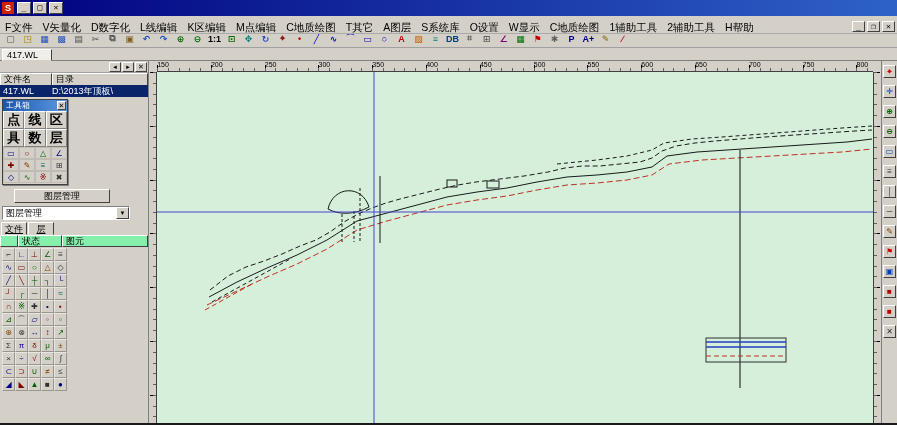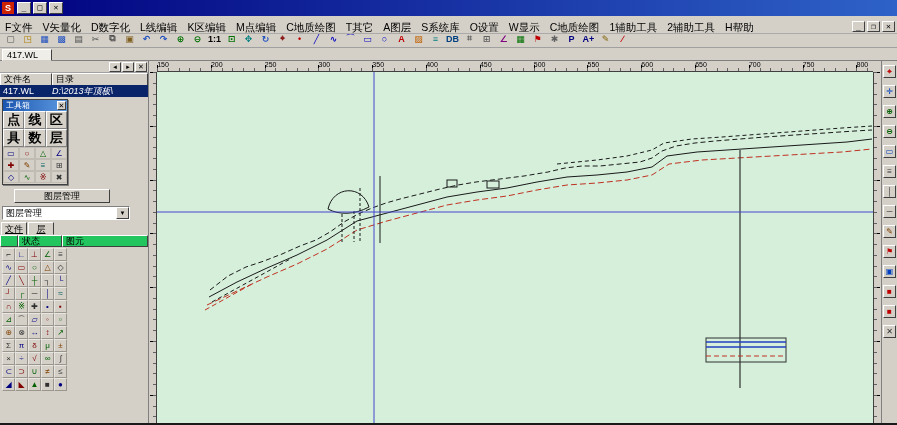--- a/index.html
+++ b/index.html
@@ -33,39 +33,39 @@
 .main{position:absolute;left:0;top:61px;width:897px;height:362px;}
 
 
 .left-panel{position:absolute;left:0;top:0;width:149px;height:362px;background:#d4d0c8;border-right:1px solid #808080;}
 .lp-header{position:absolute;left:0;top:0;width:148px;height:12px;background:#d4d0c8;border-bottom:1px solid #a0a0a0;display:flex;justify-content:flex-end;align-items:center;gap:1px;padding-right:1px;}
 .lp-hbtn{width:12px;height:10px;background:#d4d0c8;border:1px solid;border-color:#fff #404040 #404040 #fff;font-size:7px;line-height:8px;text-align:center;}
 .file-head{position:absolute;left:0;top:12px;width:148px;height:12px;display:flex;}
 .file-head .col{flex:0 0 auto;height:24px;background:#d4d0c8;border:1px solid;border-color:#fff #404040 #404040 #fff;font-size:9px;line-height:10px;padding-left:3px;}
 .file-row{position:absolute;left:0;top:24px;width:148px;height:12px;background:#0a246a;color:#fff;font-size:9px;line-height:12px;display:flex;white-space:nowrap;overflow:hidden;}
 .file-row .c1{width:52px;padding-left:3px;flex:0 0 auto;}
-.file-row .c2{flex:1;overflow:hidden;font-style:italic;}
+.file-row .c2{flex:1;overflow:hidden;}
 
 
 .lp-toolbox{position:absolute;left:2px;top:38px;width:66px;height:86px;background:#d4d0c8;border:1px solid #404040;box-shadow:1px 1px 0 #808080;}
 .tbx-title{height:11px;background:linear-gradient(90deg,#1a55b0,#5e9ae0);color:#fff;font-size:8px;line-height:11px;padding-left:3px;display:flex;justify-content:space-between;align-items:center;}
 .tbx-x{width:9px;height:9px;background:#d4d0c8;color:#000;font-size:7px;line-height:8px;text-align:center;border:1px solid;border-color:#fff #404040 #404040 #fff;margin-right:1px;}
 .cat-grid{display:grid;grid-template-columns:repeat(3,1fr);}
 .cat-cell{height:18px;font-size:13px;font-weight:bold;display:flex;align-items:center;justify-content:center;border:1px solid;border-color:#fff #808080 #808080 #fff;background:#d4d0c8;}
 .mini-grid{display:grid;grid-template-columns:repeat(4,1fr);}
 .mini-grid .gi{height:12px;font-size:8px;display:flex;align-items:center;justify-content:center;border:1px solid #c0bcb4;background:#d4d0c8;}
 
 .layer-btn{position:absolute;left:14px;top:128px;width:96px;height:14px;background:#d4d0c8;border:1px solid;border-color:#fff #404040 #404040 #fff;font-size:9px;text-align:center;line-height:12px;}
 .layer-combo{position:absolute;left:2px;top:145px;width:128px;height:14px;background:#fff;border:1px solid;border-color:#808080 #fff #fff #808080;display:flex;}
 .layer-combo .val{flex:1;font-size:9px;line-height:12px;padding-left:3px;overflow:hidden;white-space:nowrap;}
 .combo-arrow{width:13px;height:12px;background:#d4d0c8;border:1px solid;border-color:#fff #404040 #404040 #fff;font-size:6px;text-align:center;line-height:11px;}
 .lp-tabs{position:absolute;left:1px;top:161px;height:13px;display:flex;gap:1px;text-decoration:underline;}
 .lp-tab{min-width:26px;height:13px;background:#d4d0c8;border:1px solid;border-color:#fff #404040 #d4d0c8 #fff;font-size:9px;text-align:center;line-height:12px;padding:0 3px;}
 .pal-head{position:absolute;left:0;top:174px;width:148px;height:12px;display:flex;}
-.pal-head .col{height:12px;background:#22c55e;border:1px solid;border-color:#fff #404040 #404040 #fff;font-size:9px;line-height:10px;padding-left:3px;}
+.pal-head .col{height:12px;background:#86efac;border:1px solid;border-color:#fff #404040 #404040 #fff;font-size:9px;line-height:10px;padding-left:3px;}
 .palette{position:absolute;left:2px;top:187px;width:67px;display:grid;grid-template-columns:repeat(5,13px);}
 .palette .gi{width:13px;height:13px;font-size:8px;display:flex;align-items:center;justify-content:center;background:#d4d0c8;border:1px solid;border-color:#e8e6e0 #9a968e #9a968e #e8e6e0;}
 
 
 .canvas-wrap{position:absolute;left:149px;top:0;width:732px;height:362px;background:#d4d0c8;}
 .hruler{position:absolute;left:8px;top:0;width:716px;height:11px;background:#d4d0c8;border-bottom:1px solid #404040;
 background-image:repeating-linear-gradient(90deg,#606060 0 1px,rgba(0,0,0,0) 1px 10.76px),repeating-linear-gradient(90deg,#000 0 1px,rgba(0,0,0,0) 1px 53.8px);
 background-size:100% 3px,100% 6px;background-position:left bottom,left bottom;background-repeat:no-repeat;}
 .hruler .tick{position:absolute;top:0;font-size:7px;color:#000;transform:translateX(-50%);}
 .vruler{position:absolute;top:11px;width:8px;height:351px;background:#d4d0c8;

